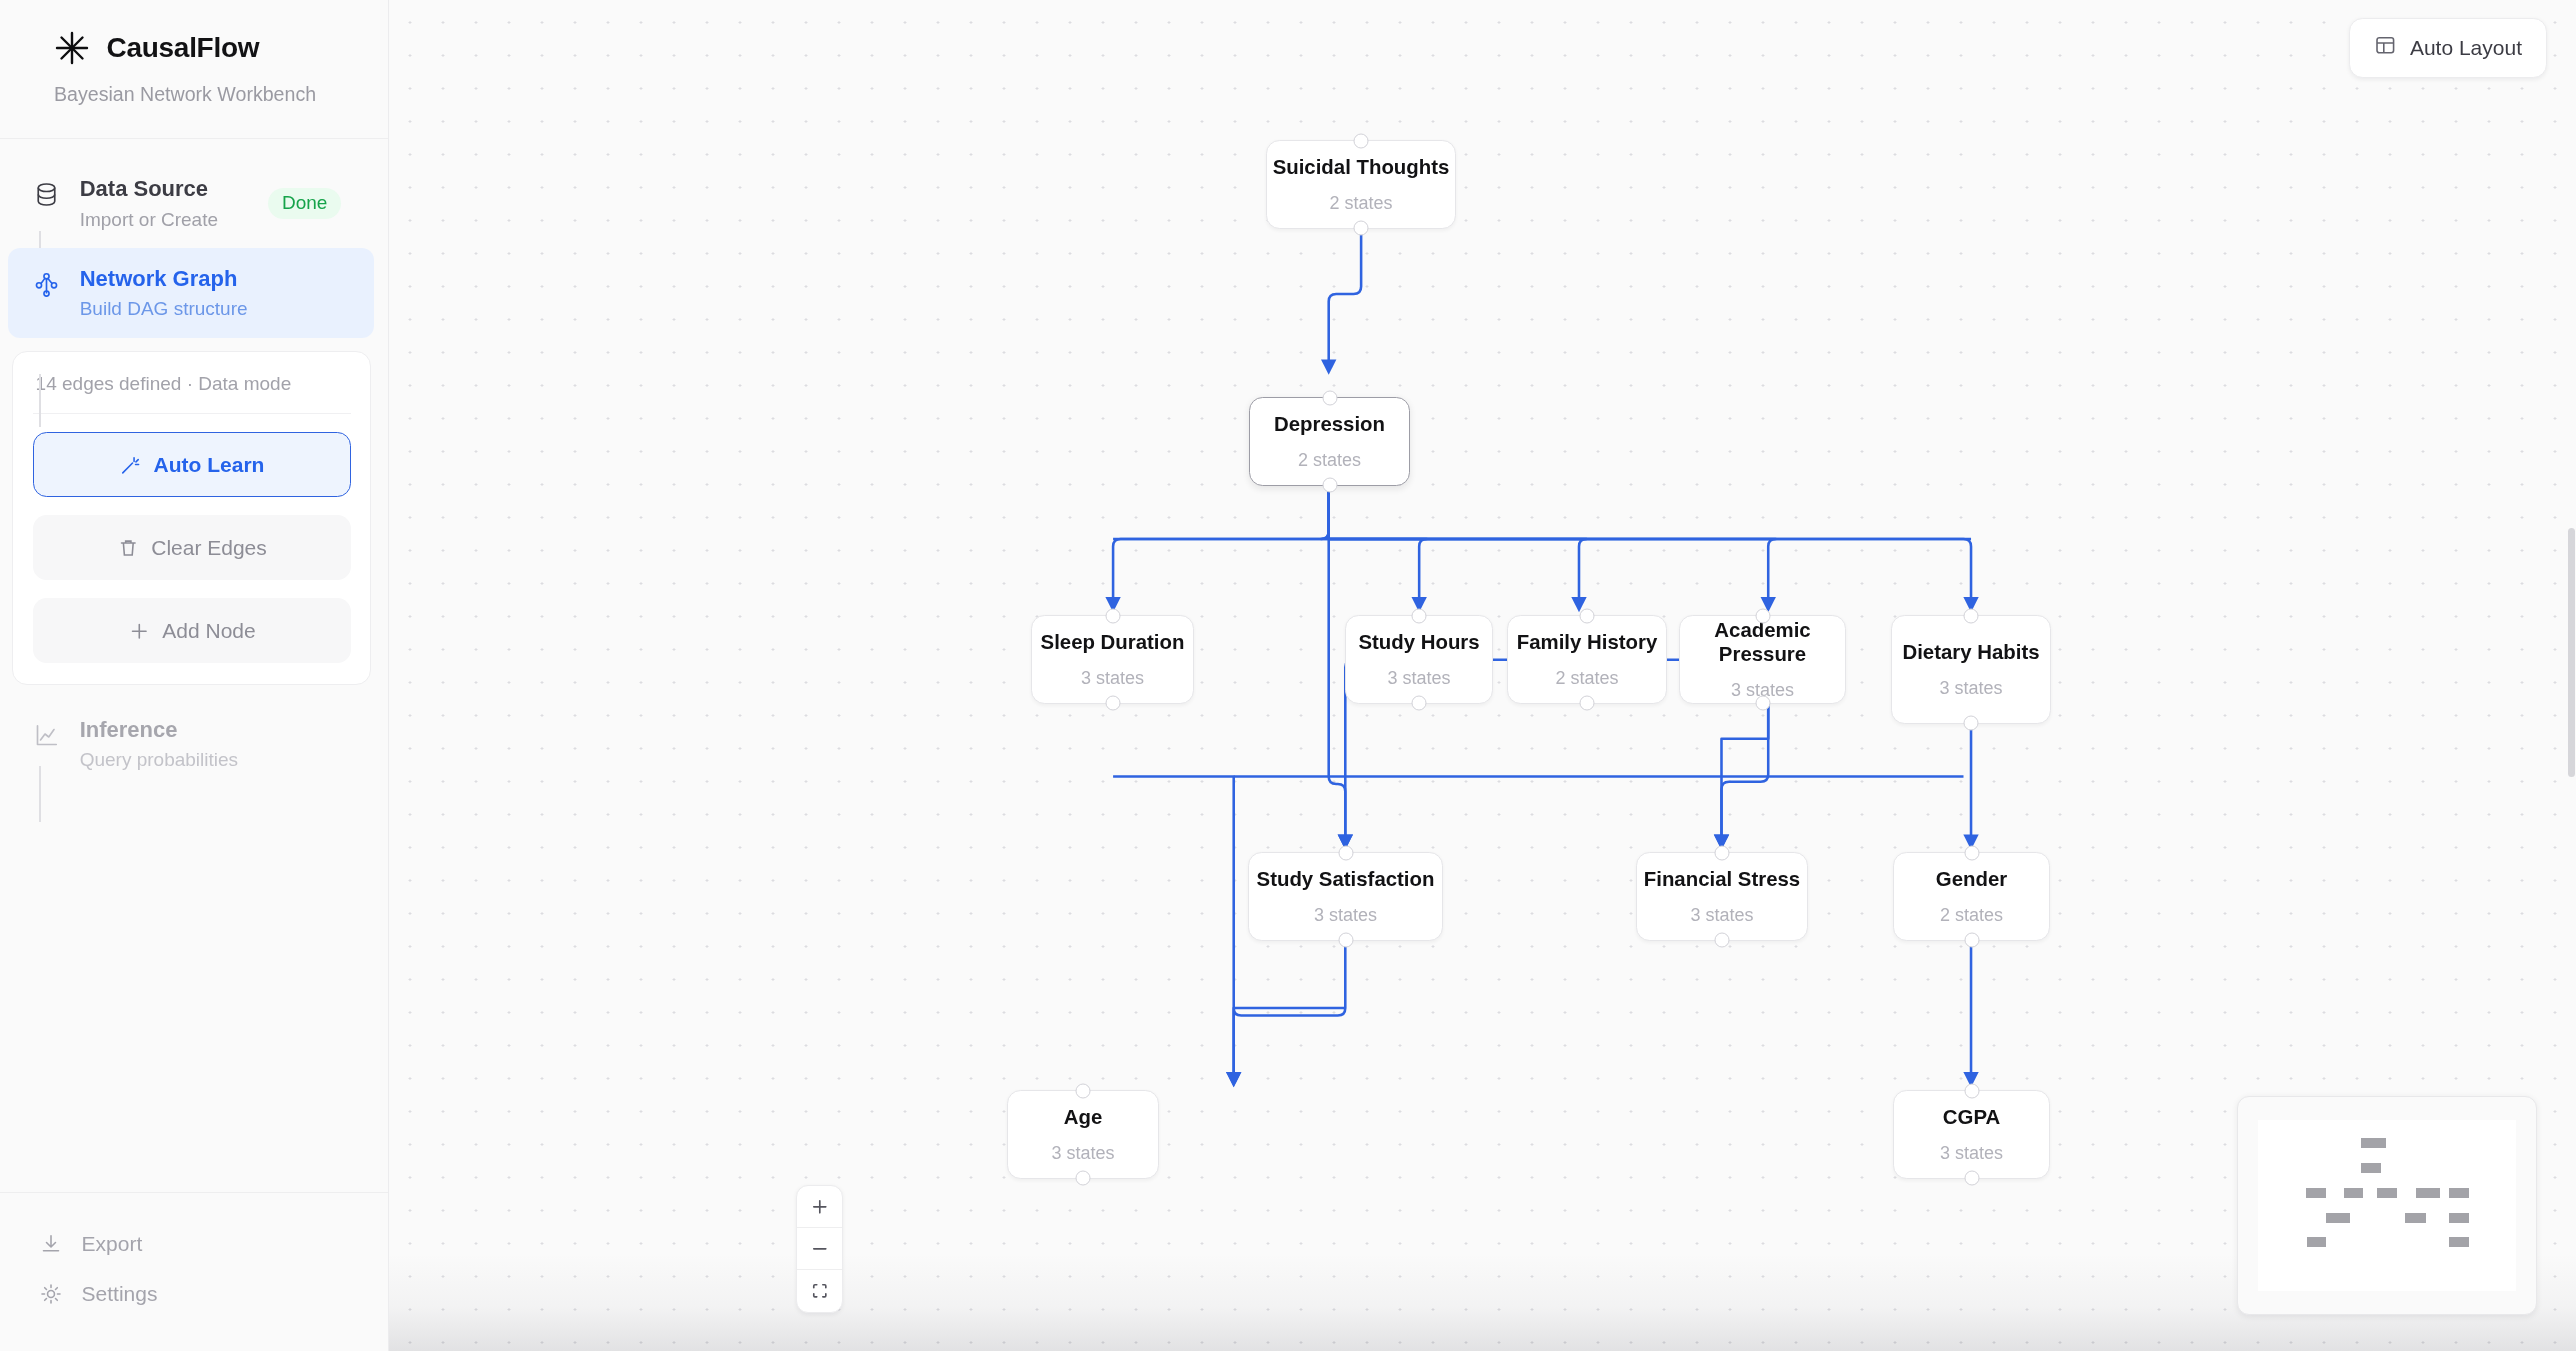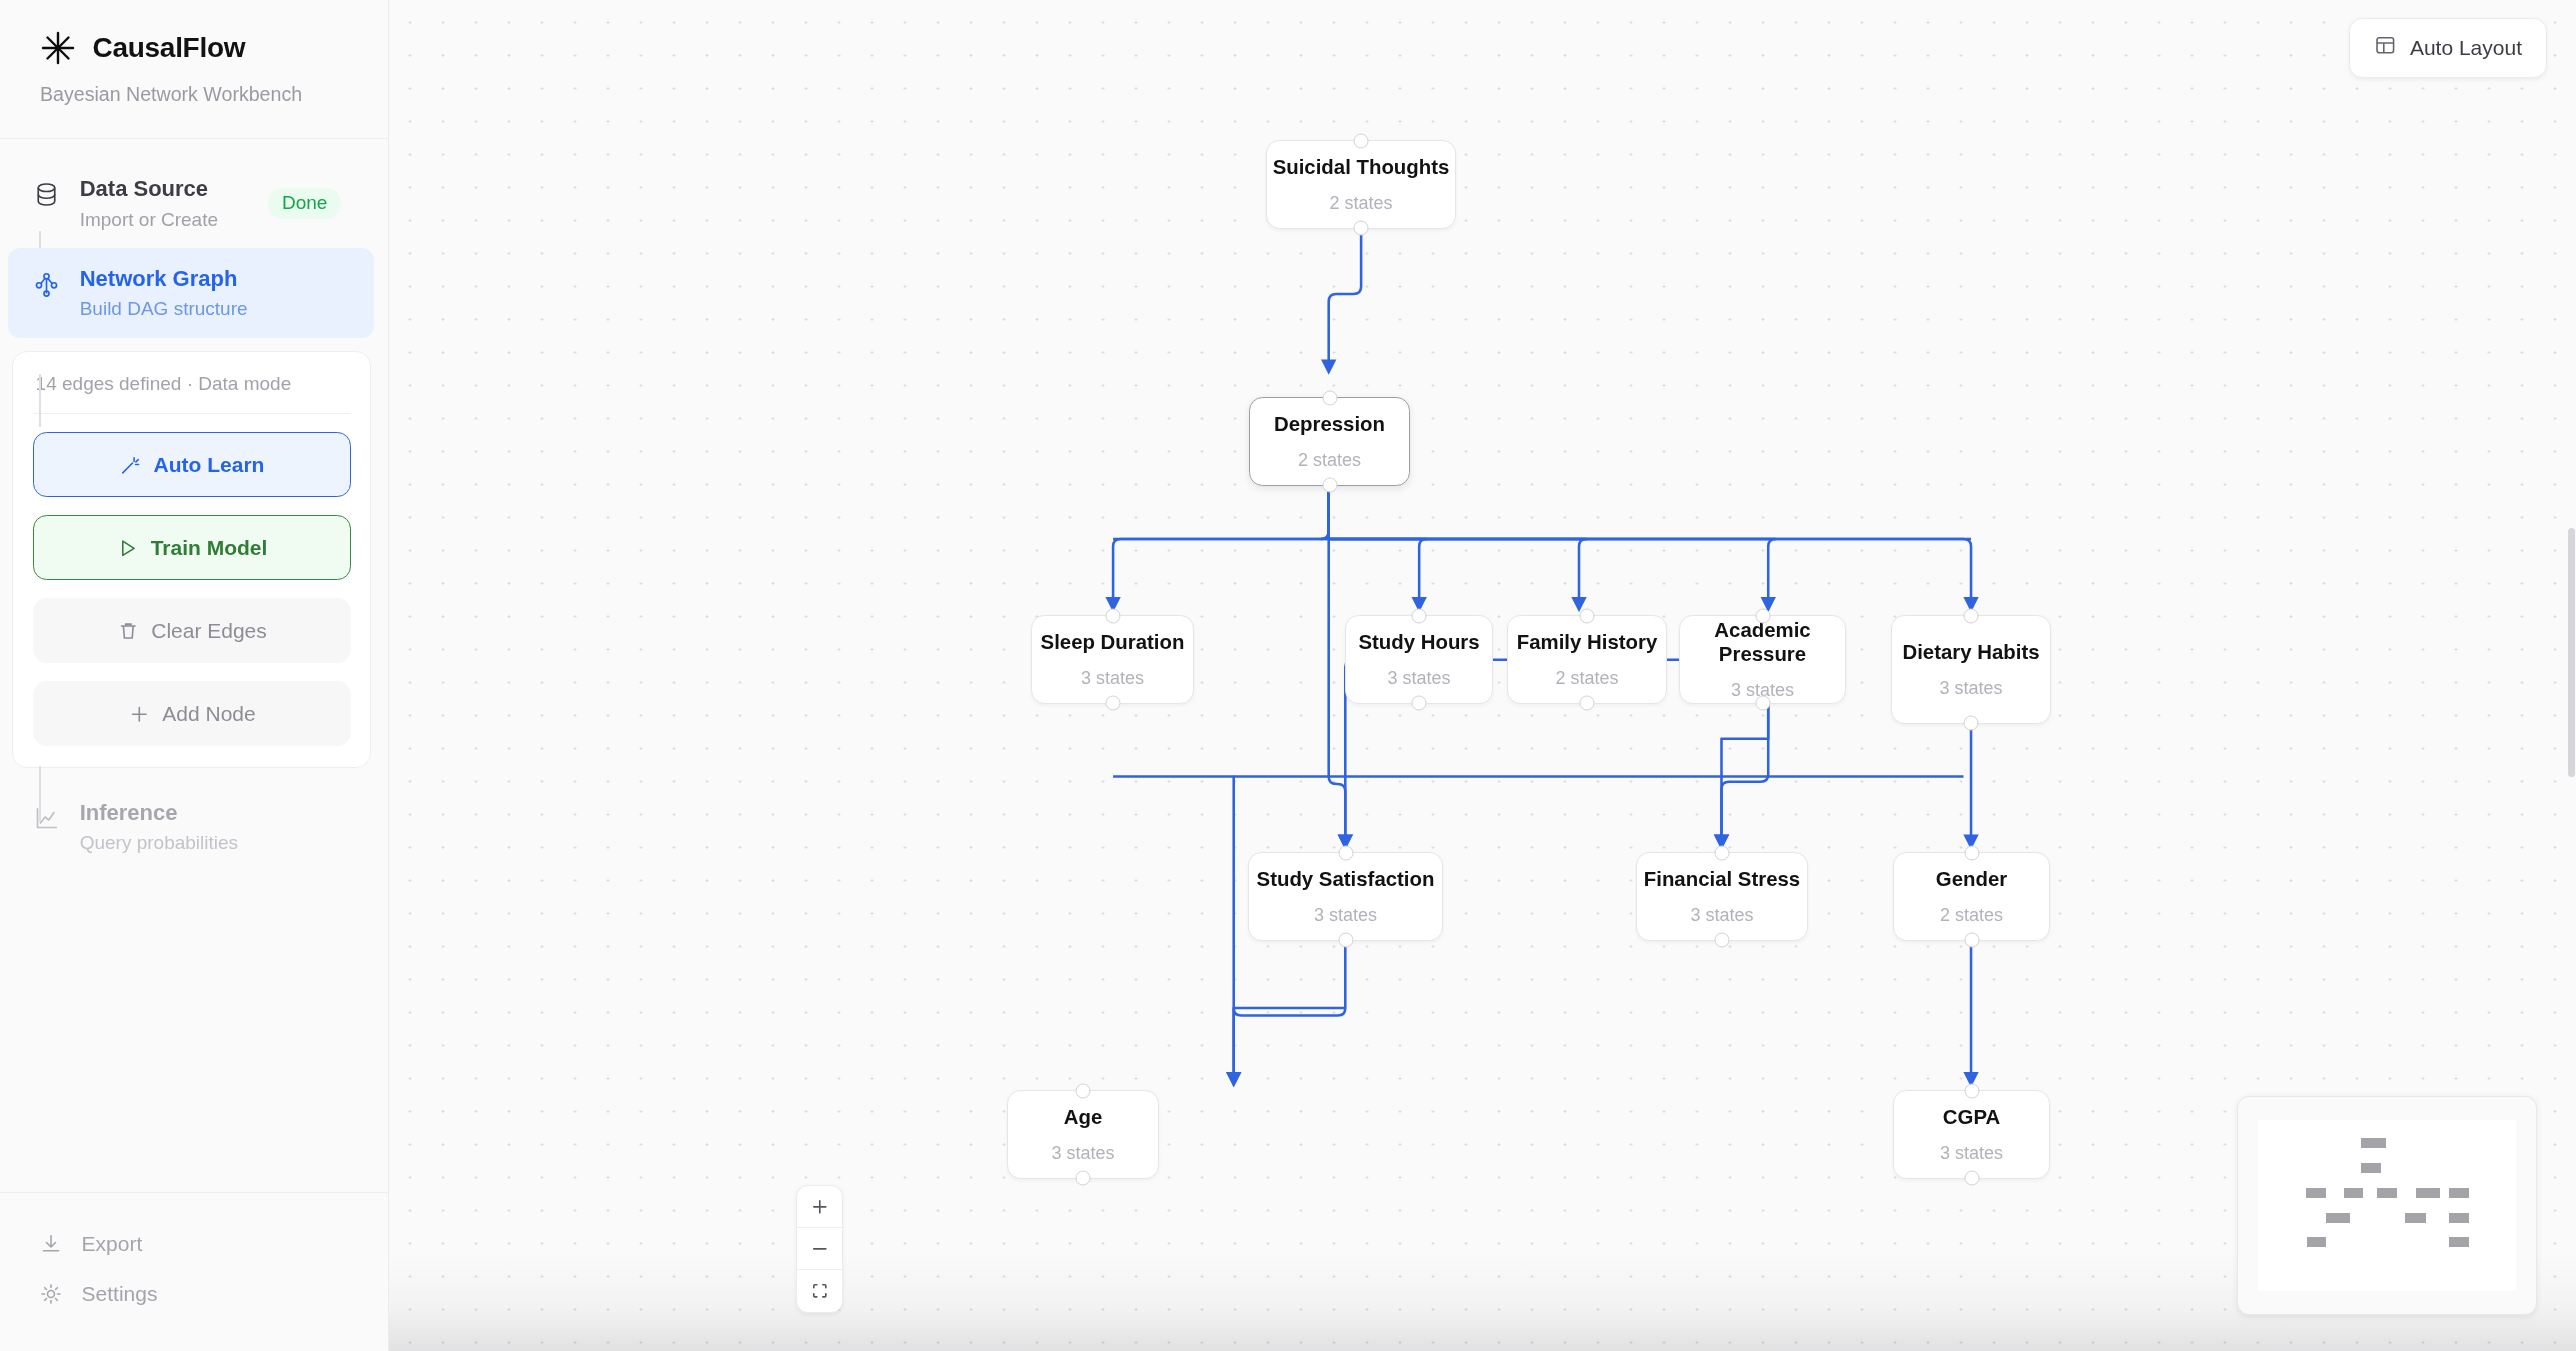--- a/index.html
+++ b/index.html
@@ -12,21 +12,21 @@
   #app { display: flex; width: 2576px; height: 1351px; position: relative; }
 
   
   #sidebar {
     width: 389px; height: 1351px;
     background: #fafafa;
     border-right: 1.5px solid #ececee;
     display: flex; flex-direction: column;
     position: relative; flex: 0 0 389px;
   }
-  .brand-block { padding: 30px 36px 32px 40px; border-bottom: 1.5px solid #eeeeef; }
+  .brand-block { padding: 30px 36px 32px 54px; border-bottom: 1.5px solid #eeeeef; }
   .brand-row { display: flex; align-items: center; gap: 16.6px; }
   .brand-mark { width: 36px; height: 36px; flex: 0 0 36px; }
   .brand-name { font-size: 28px; font-weight: bold; color: #121214; letter-spacing: -0.3px; }
   .brand-sub { margin-top: 16.6px; font-size: 19.6px; color: #9a9aa2; font-weight: 400; }
 
   .steps { padding: 19.6px 0 0 0; position: relative; }
   .step {
     display: flex; align-items: flex-start; gap: 16.6px;
     padding: 16.6px 32px 16.6px 22.6px; margin: 0 15px 0 7.5px;
     border-radius: 12px; position: relative;
@@ -186,28 +186,20 @@
         <div class="btn btn-primary">
           <span class="gl">
             <svg viewBox="0 0 30 30" width="22.6" height="22.6" fill="none" stroke="#2563eb" stroke-width="2.1" stroke-linecap="round">
               <path d="M5 25 18 12"></path>
                 <path d="M20 5v5M25.5 7.5 22.5 10.5M26 14h-4"></path>
             </svg>
           </span>
           <span>Auto Learn</span>
         </div>
 
-        <div class="btn btn-success">
-          <span class="gl">
-            <svg viewBox="0 0 30 30" width="22.6" height="22.6" fill="none" stroke="#2f7d36" stroke-width="2.1" stroke-linejoin="round">
-              <path d="M9 5.5 24 15 9 24.5Z"></path>
-            </svg>
-          </span>
-          <span>Train Model</span>
-        </div>
 
         <div class="btn btn-ghost">
           <span class="gl">
             <svg viewBox="0 0 30 30" width="22.6" height="22.6" fill="none" stroke="#8d8d96" stroke-width="2.1" stroke-linecap="round">
               <path d="M6 8h18M11.5 8V5.5h7V8M8.5 8l1.3 16h10.4L21.5 8"></path>
             </svg>
           </span>
           <span>Clear Edges</span>
         </div>
 

